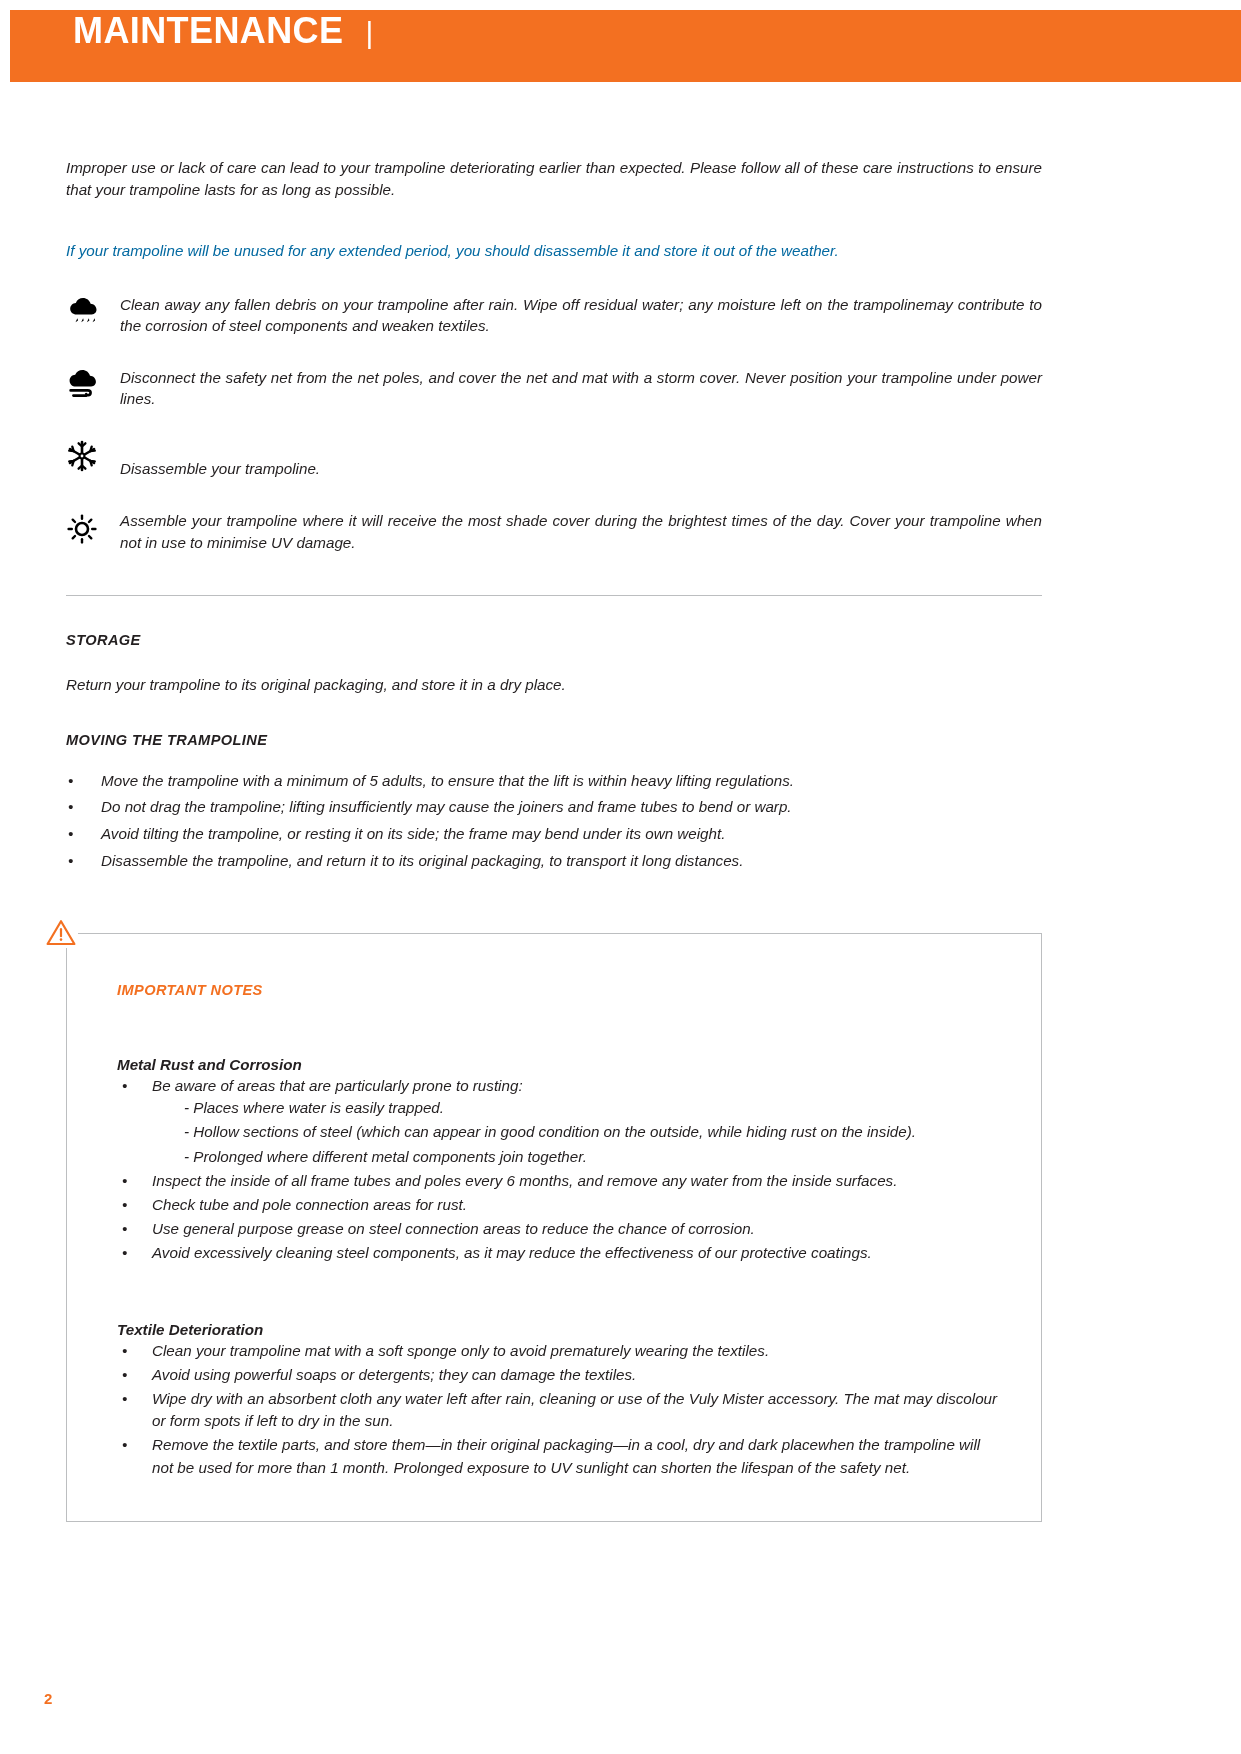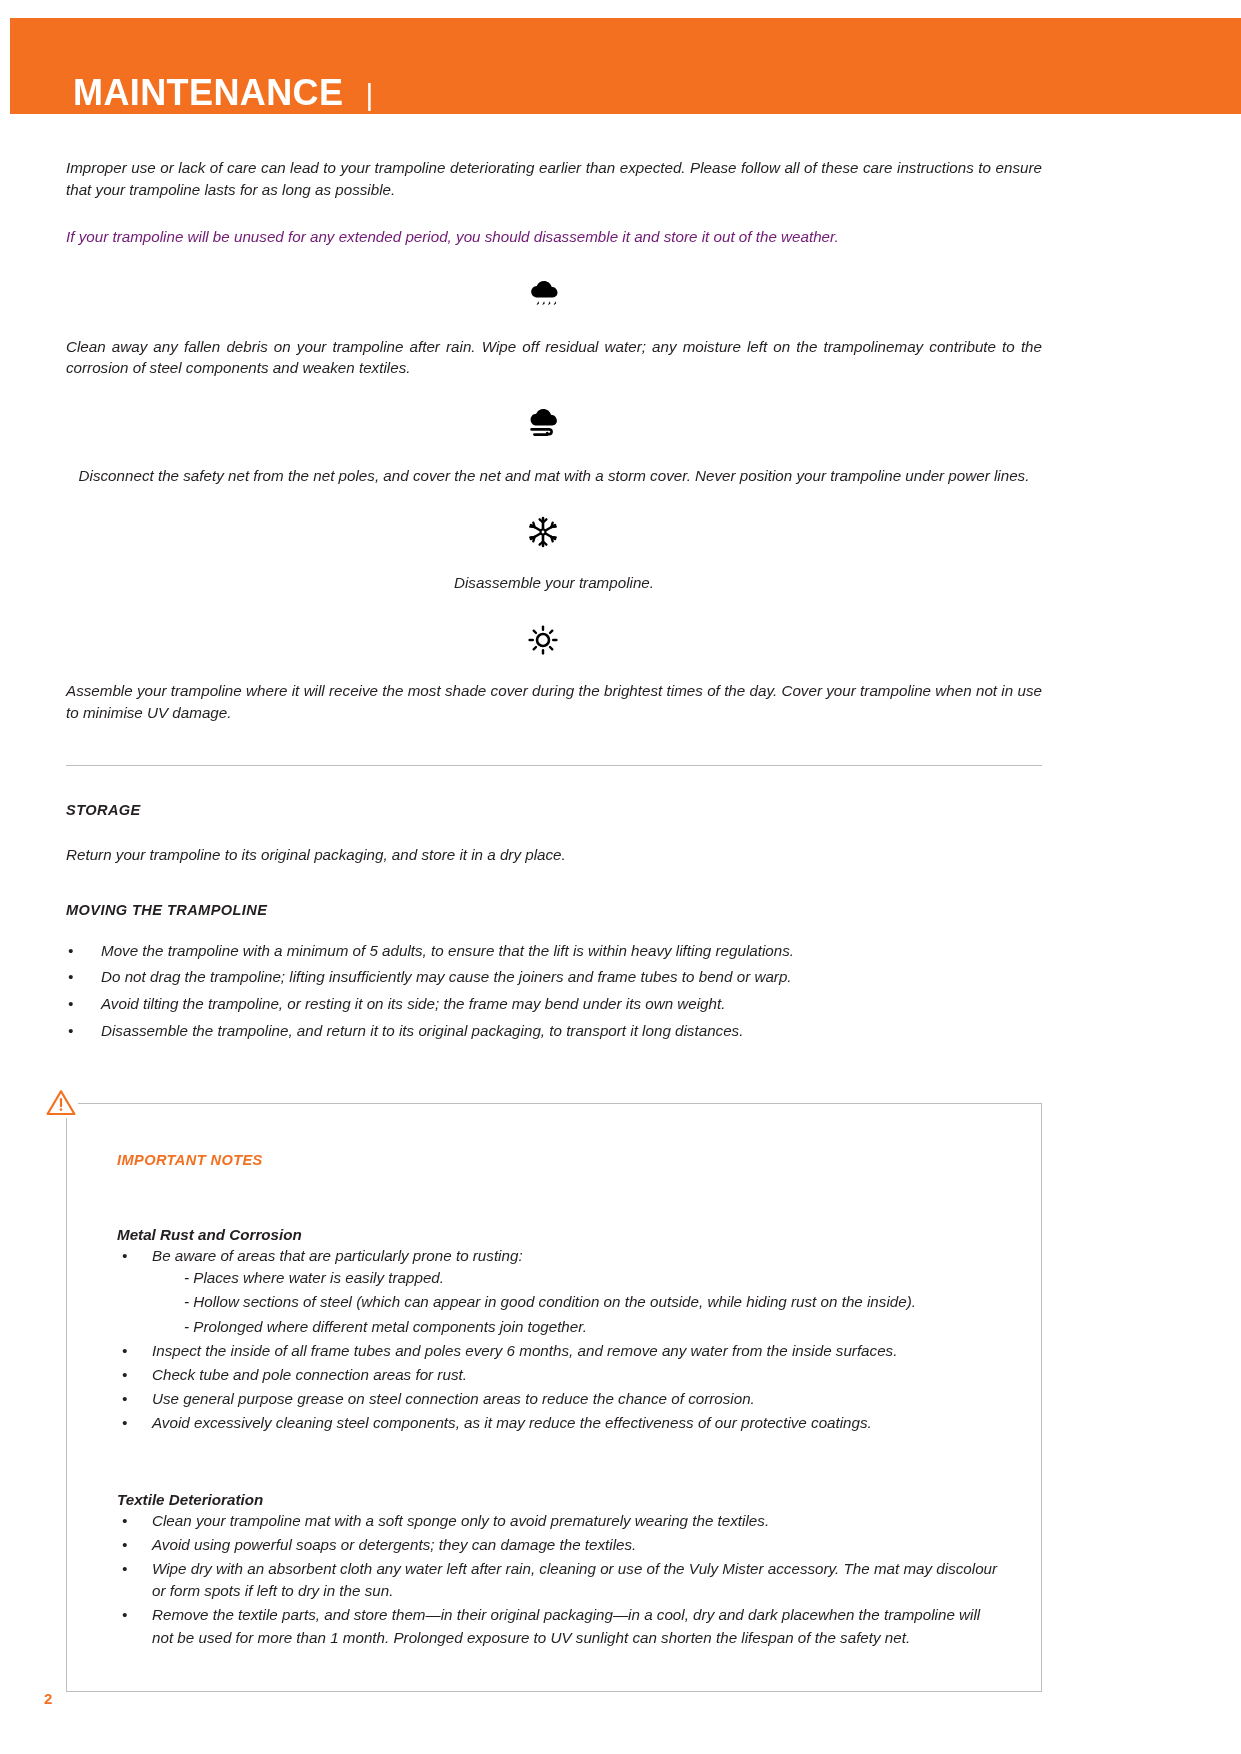--- a/index.html
+++ b/index.html
@@ -13,26 +13,26 @@
     position: relative;
     font-family: "Liberation Sans", sans-serif;
     color: #231f20;
     overflow: hidden;
   }
 
   
   .banner {
     position: absolute;
     left: 10px;
-    top: 18px;
+    top: 10px;
     width: 1231px;
-    height: 96px;
+    height: 72px;
     background: #f37021;
     display: flex;
-    align-items: flex-end;
+    align-items: flex-start;
   }
   .banner-inner {
     display: flex;
     align-items: baseline;
     margin-left: 63px;
     color: #ffffff;
     white-space: nowrap;
   }
   .banner-title {
     font-size: 36px;
@@ -71,35 +71,34 @@
   }
 
   h2.section-title {
     margin: 36px 0 0 0;
     font-size: 14.6px;
     font-weight: bold;
     letter-spacing: 0.4px;
   }
 
   p.highlight {
-    margin: 26px 0 0 0;
+    margin: 40px 0 0 0;
     font-size: 15.2px;
     line-height: 1.42;
-    color: #701a75;
+    color: #0369a1;
   }
 
   
   .weather-list {
     margin-top: 30px;
   }
   .weather-row {
     display: flex;
-    align-items: center;
+    align-items: flex-end;
     margin-top: 28px;
-    flex-direction: column;
   }
   .weather-row:first-child { margin-top: 0; }
   .weather-icon {
     flex: 0 0 54px;
     width: 54px;
     height: 40px;
     display: flex;
     align-items: flex-start;
     justify-content: flex-start;
     padding-top: 2px;

